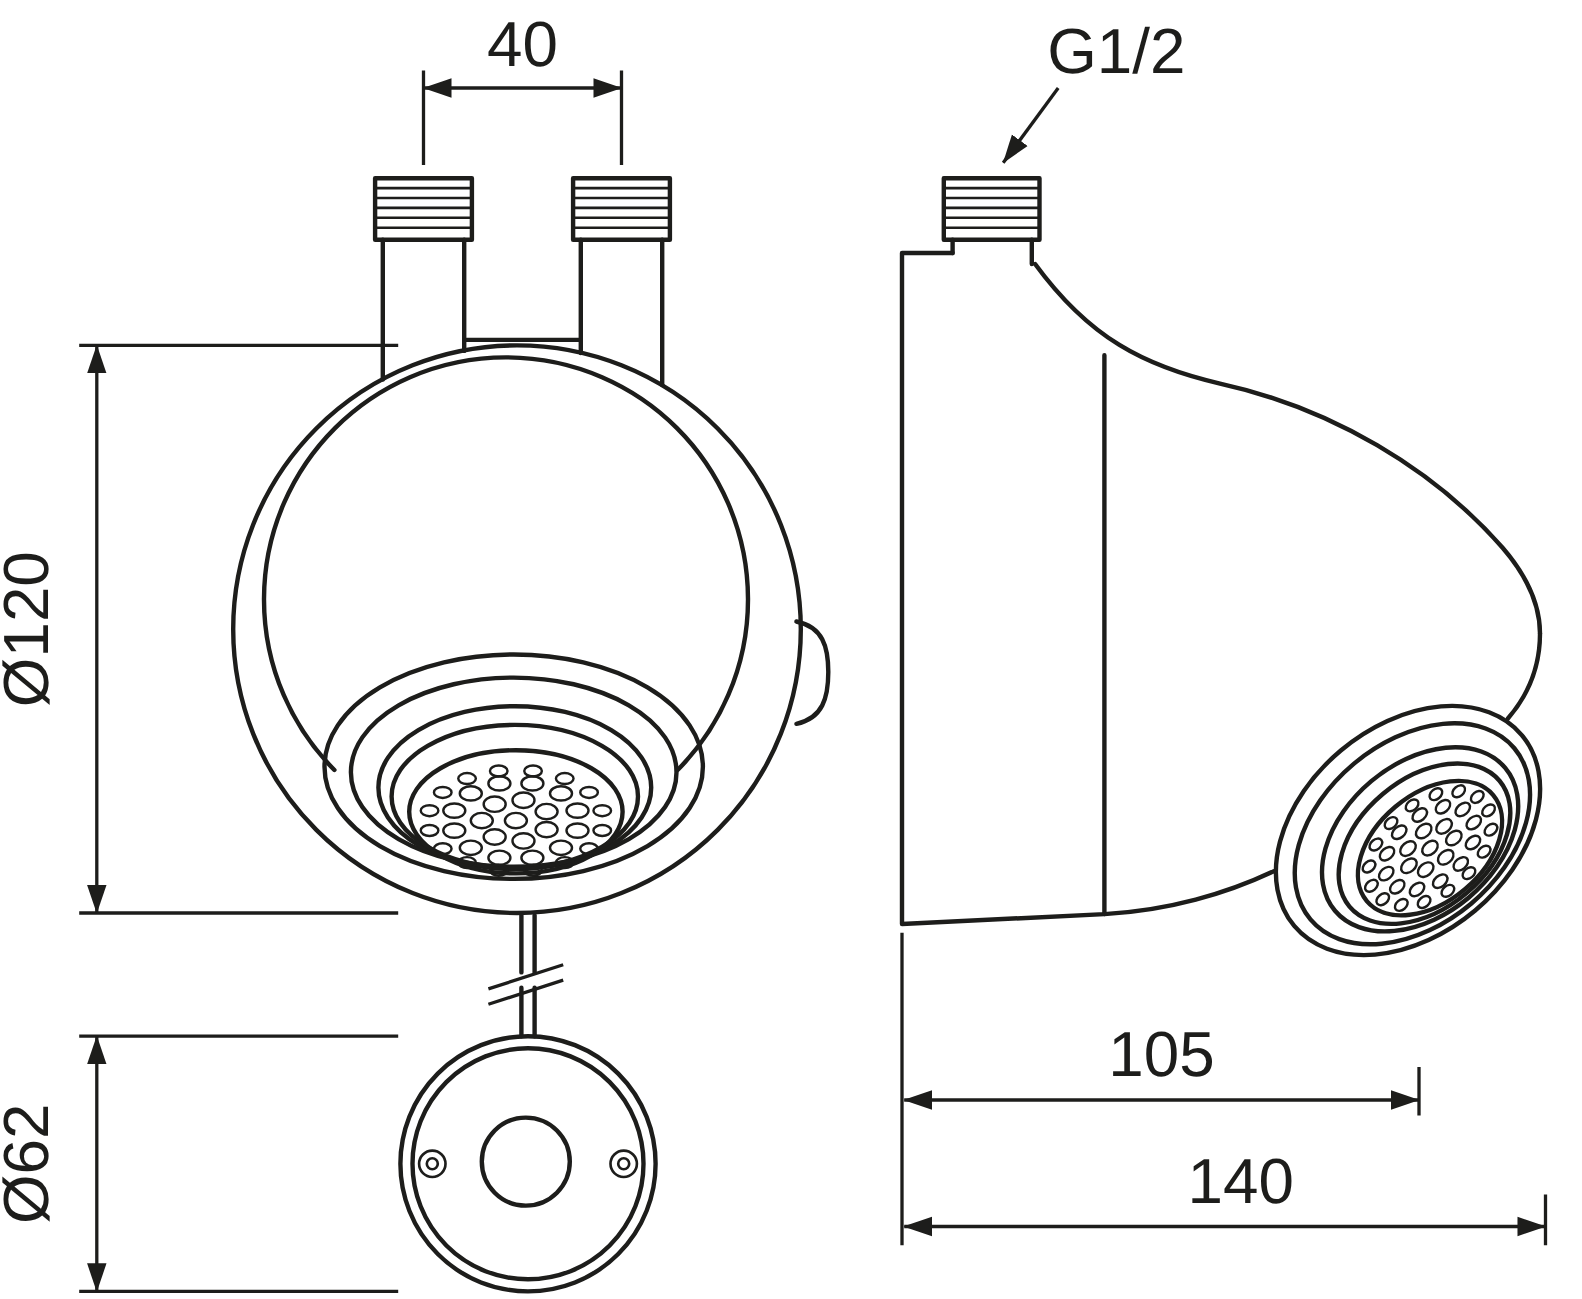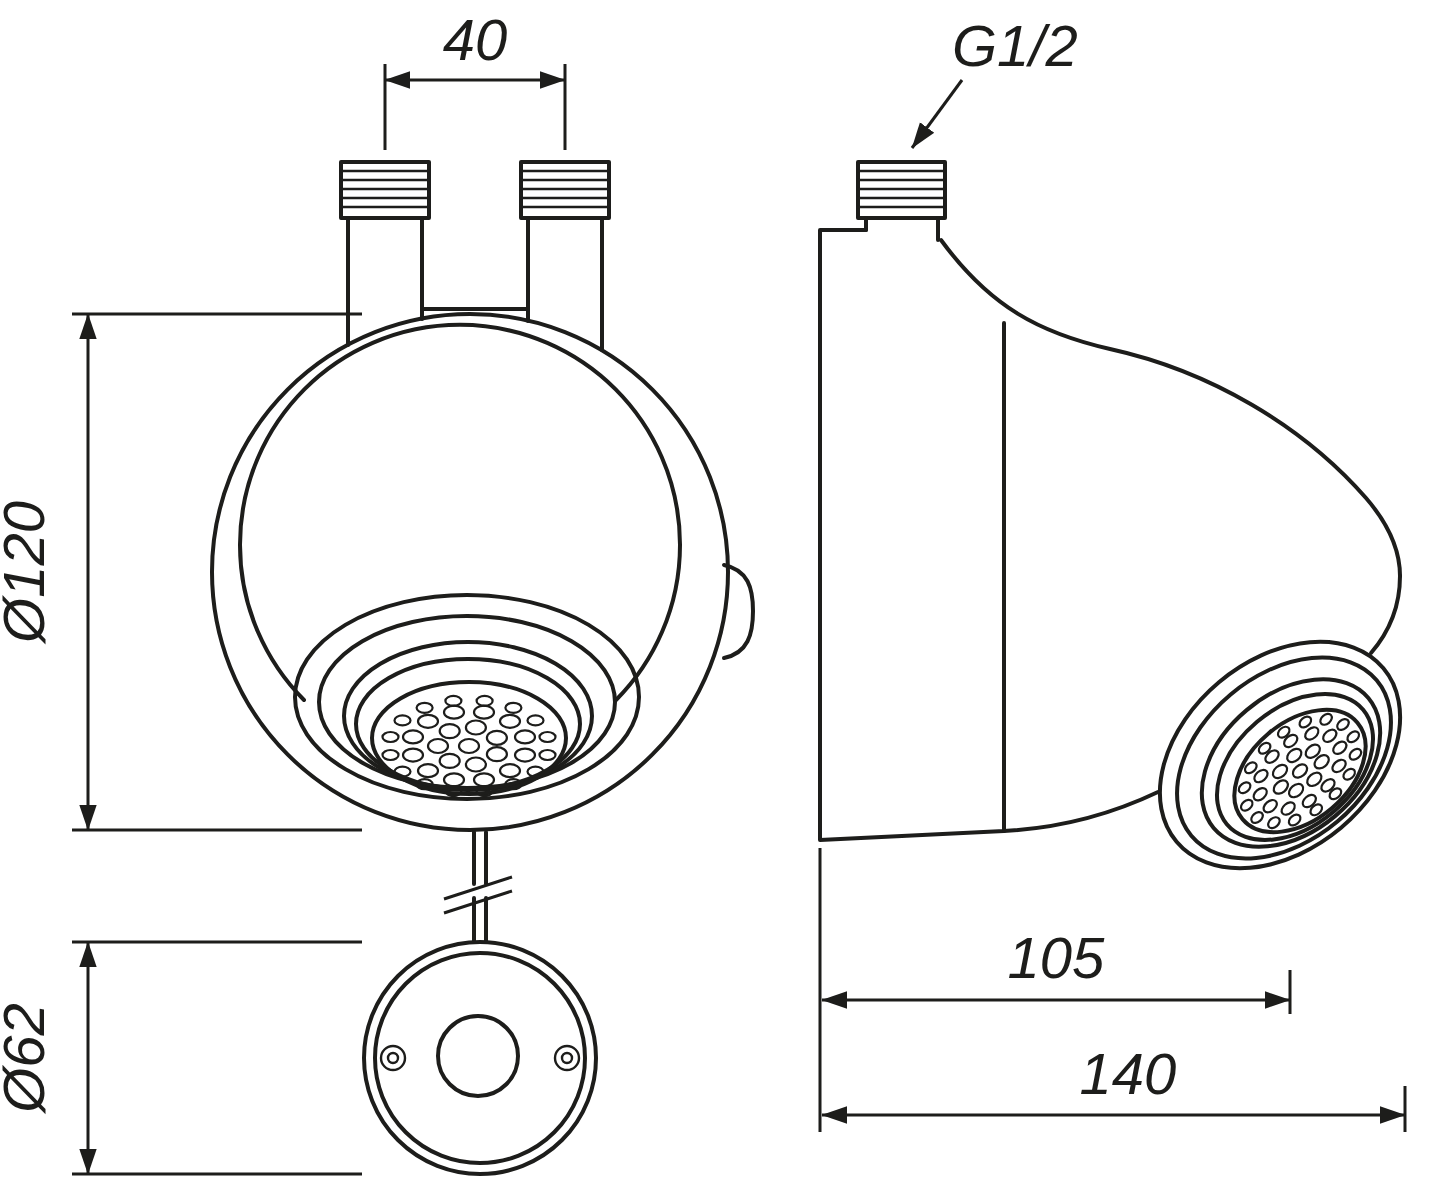--- a/index.html
+++ b/index.html
@@ -1,21 +1,20 @@
 <!DOCTYPE html>
 <html><head>
 <meta charset="utf-8">
 <style>
   html,body { margin:0; padding:0; background:#ffffff; }
   .sheet {
     position:relative;
     width:1438px; height:1181px;
     background:#ffffff;
     font-family:"Liberation Sans", sans-serif;
-    font-style:italic;
   }
   svg { display:block; }
   .obj   { fill:none; stroke:#1d1d1b; stroke-width:4;   stroke-linecap:round; stroke-linejoin:round; }
   .thin  { fill:none; stroke:#1d1d1b; stroke-width:2.4; stroke-linecap:round; }
   .dim   { fill:none; stroke:#1d1d1b; stroke-width:3;   }
   .holes ellipse { fill:none; stroke:#1d1d1b; stroke-width:2.2; }
   text.dimtxt {
     font-family:"Liberation Sans", sans-serif;
     font-size:58px;
     fill:#1d1d1b;

